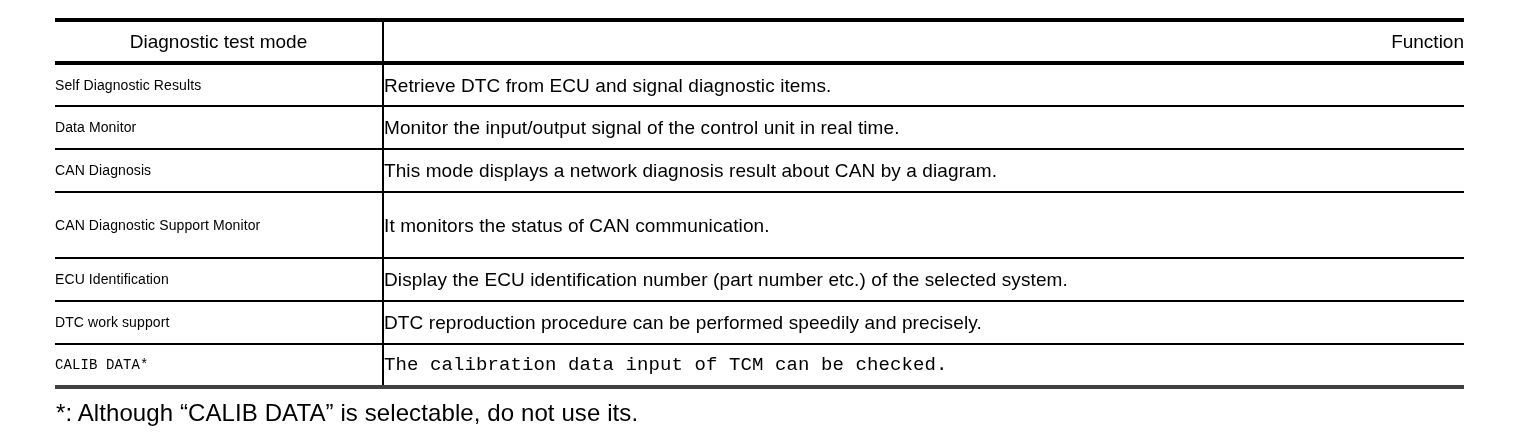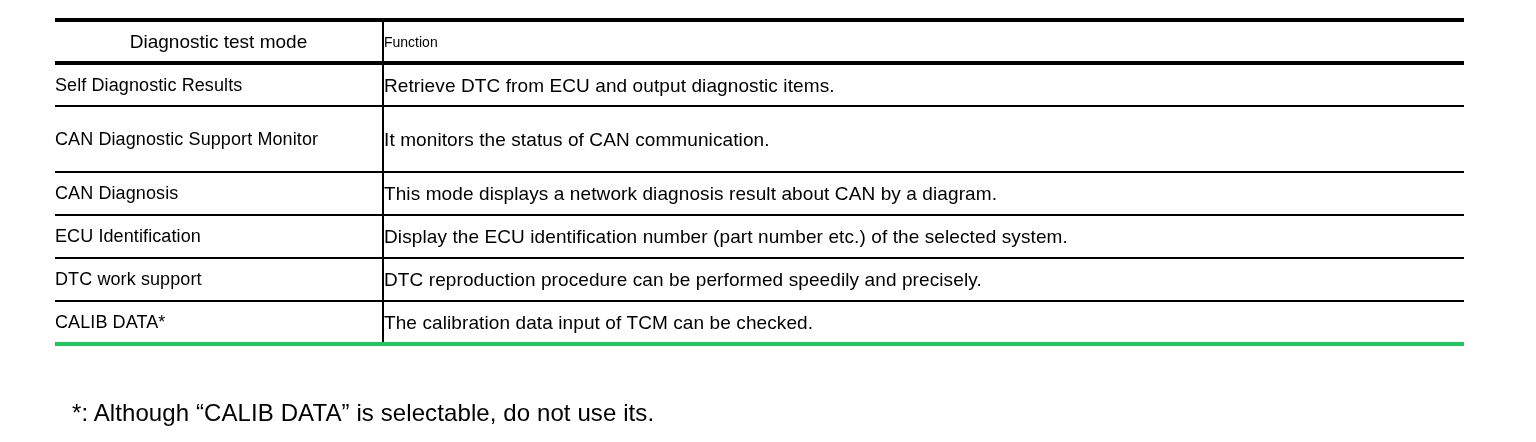--- a/index.html
+++ b/index.html
@@ -53,32 +53,33 @@
 
   
   table.dtm thead tr.head-row > * {
     border-top: 4px solid #000;
     border-bottom: 4px solid #000;
   }
   table.dtm tbody tr > * {
     border-bottom: 2px solid #000;
   }
   table.dtm tbody tr.last-row > * {
-    border-bottom: 4px solid #22c55e;
+    border-bottom: 4px solid #404040;
+    font-family: Liberation Mono, monospace;
   }
 
   
   table.dtm .col-mode {
     border-right: 2px solid #000;
   }
 
   .cell-mode {
     height: 43px;
     padding: 4px 0 4px 14px;
-    font-size: 18px;
+    font-size: 14px;
     line-height: 25px;
     letter-spacing: 0.1px;
     box-sizing: border-box;
   }
   .cell-mode.two-line {
     height: 66px;
     line-height: 27px;
   }
   .cell-func {
     height: 43px;
@@ -91,29 +92,29 @@
   .cell-func.two-line { height: 66px; }
 
   .head-cell-mode {
     height: 43px;
     font-size: 19px;
     text-align: center;
     box-sizing: border-box;
   }
   .head-cell-func {
     height: 43px;
-    font-size: 14px;
-    text-align: left;
+    font-size: 19px;
+    text-align: right;
     box-sizing: border-box;
   }
 
   
   .footnote {
     position: absolute;
-    left: 72px;
+    left: 56px;
     top: 398px;
     font-size: 24px;
     line-height: 30px;
     letter-spacing: 0.1px;
     white-space: nowrap;
   }
 </style>
 </head>
 <body>
 
@@ -127,29 +128,33 @@
       </colgroup>
       <thead>
         <tr class="head-row">
           <th class="head-cell-mode col-mode">Diagnostic test mode</th>
           <th class="head-cell-func">Function</th>
         </tr>
       </thead>
       <tbody>
         <tr>
           <td class="cell-mode col-mode">Self Diagnostic Results</td>
-          <td class="cell-func">Retrieve DTC from ECU and output diagnostic items.</td>
+          <td class="cell-func">Retrieve DTC from ECU and signal diagnostic items.</td>
+        </tr>
+        <tr>
+          <td class="cell-mode col-mode">Data Monitor</td>
+          <td class="cell-func">Monitor the input/output signal of the control unit in real time.</td>
+        </tr>
+        <tr>
+          <td class="cell-mode col-mode">CAN Diagnosis</td>
+          <td class="cell-func">This mode displays a network diagnosis result about CAN by a diagram.</td>
         </tr>
         <tr>
           <td class="cell-mode col-mode two-line">CAN Diagnostic Support Monitor</td>
           <td class="cell-func two-line">It monitors the status of CAN communication.</td>
-        </tr>
-        <tr>
-          <td class="cell-mode col-mode">CAN Diagnosis</td>
-          <td class="cell-func">This mode displays a network diagnosis result about CAN by a diagram.</td>
         </tr>
         <tr>
           <td class="cell-mode col-mode">ECU Identification</td>
           <td class="cell-func">Display the ECU identification number (part number etc.) of the selected system.</td>
         </tr>
         <tr>
           <td class="cell-mode col-mode">DTC work support</td>
           <td class="cell-func">DTC reproduction procedure can be performed speedily and precisely.</td>
         </tr>
         <tr class="last-row">

